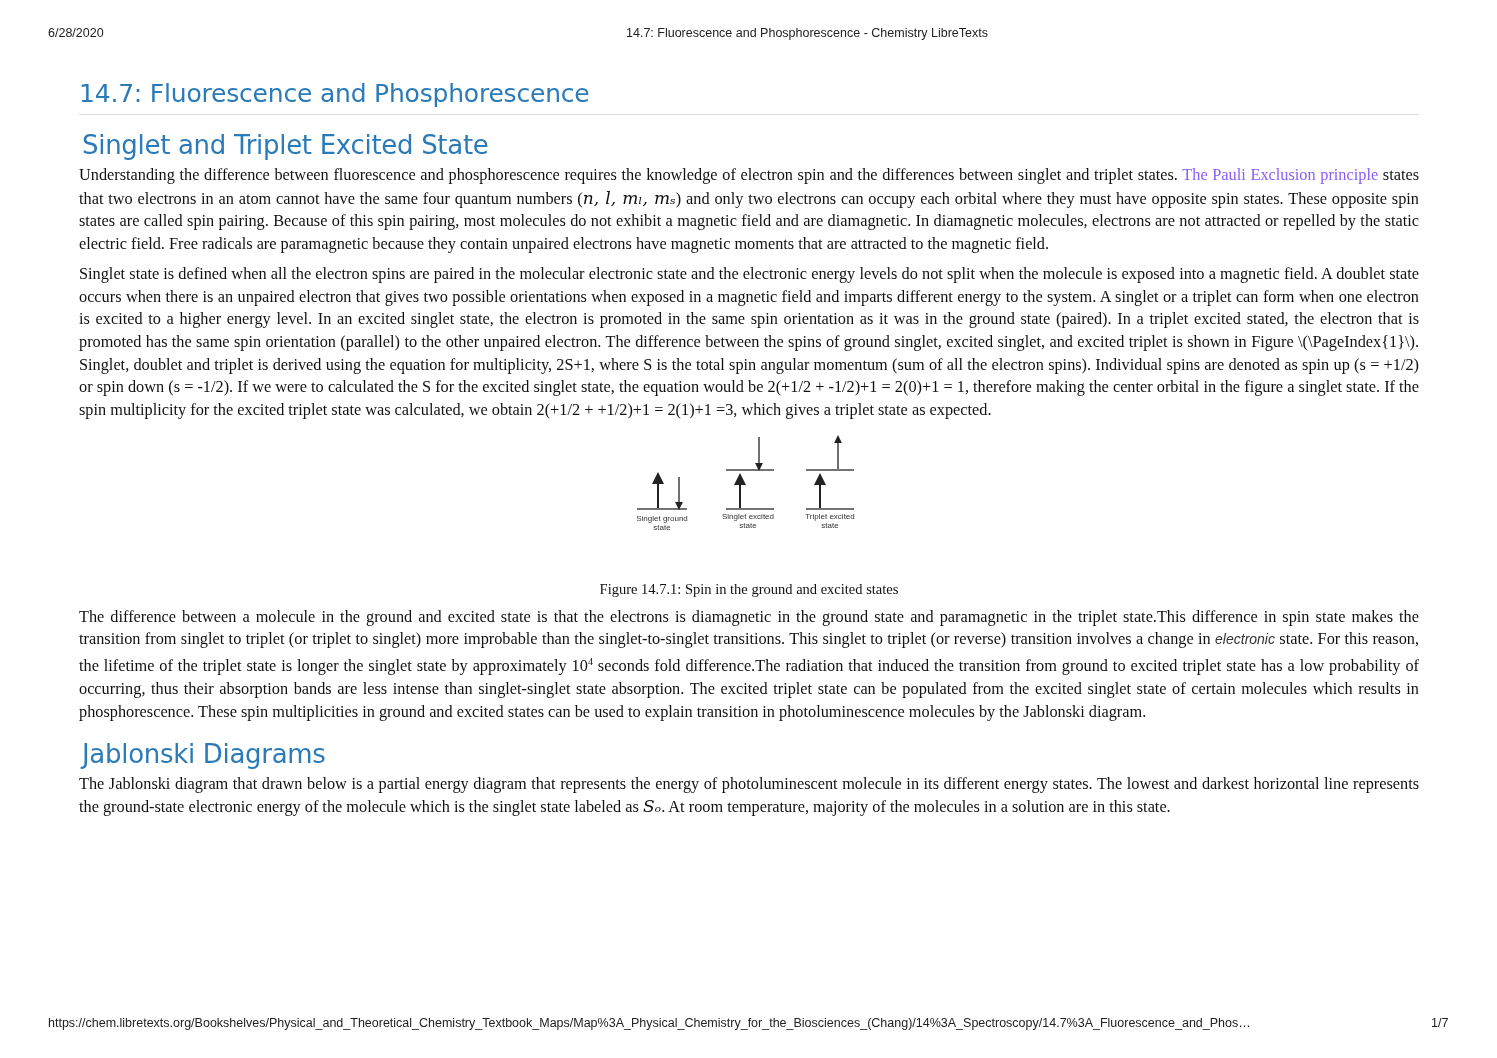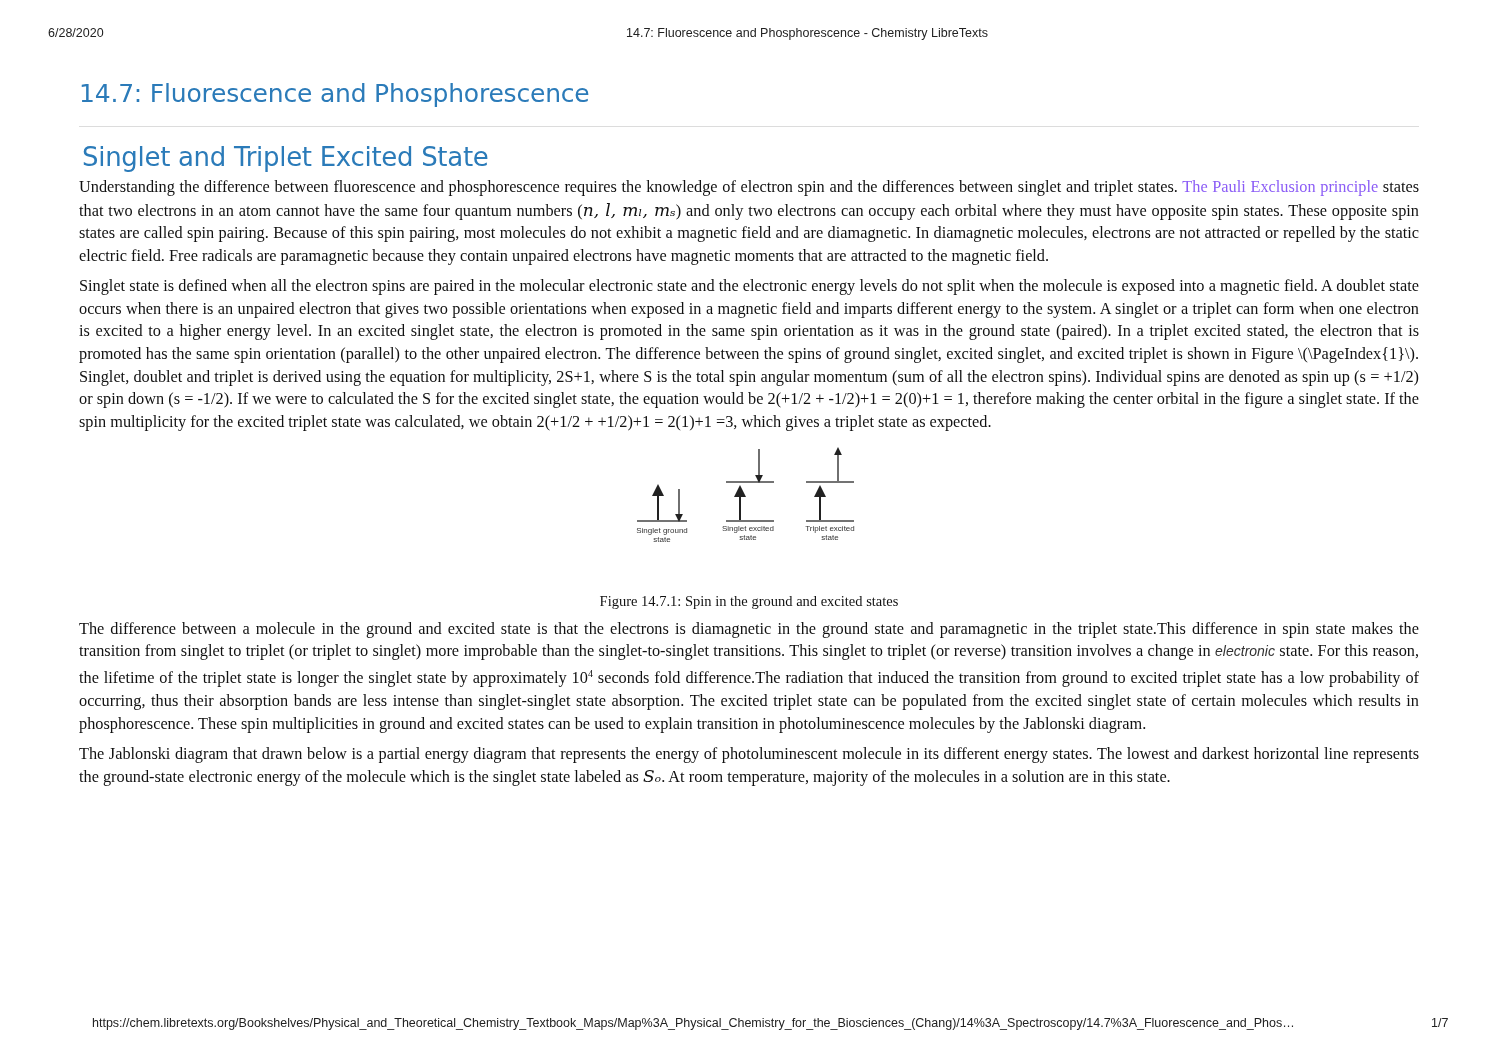--- a/index.html
+++ b/index.html
@@ -1,25 +1,25 @@
 <!DOCTYPE html>
 <html><head>
 <meta charset="utf-8">
 <style>
   html, body { margin: 0; padding: 0; background: #ffffff; }
   body { width: 1497px; height: 1058px; position: relative; overflow: hidden; color: #111; }
   .print-header { position: absolute; top: 26px; left: 0; width: 1459px; height: 18px; font-family: "Liberation Sans", sans-serif; font-size: 12.5px; color: #222; }
   .print-header .date { position: absolute; left: 48px; top: 0; }
   .print-header .ptitle { position: absolute; left: 0; width: 1614px; text-align: center; top: 0; }
   .print-footer { position: absolute; top: 1016px; left: 0; width: 1497px; height: 18px; font-family: "Liberation Sans", sans-serif; font-size: 12.5px; color: #222; }
-  .print-footer .url { position: absolute; left: 48px; top: 0; white-space: nowrap; margin-left: 44px; }
+  .print-footer .url { position: absolute; left: 48px; top: 0; white-space: nowrap; }
   .print-footer .pagenum { position: absolute; left: 1431px; top: 0; }
 
   .content { position: absolute; left: 79px; top: 78px; width: 1340px; }
-  h1.title { font-family: "DejaVu Sans", sans-serif; font-weight: normal; font-size: 25px; color: #2b7bb9; margin: 0; padding-bottom: 16px; border-bottom: 1px solid #dcdcdc; letter-spacing: -0.2px; line-height: 32px; }
+  h1.title { font-family: "DejaVu Sans", sans-serif; font-weight: normal; font-size: 25px; color: #2b7bb9; margin: 0; padding-bottom: 4px; border-bottom: 1px solid #dcdcdc; letter-spacing: -0.2px; line-height: 32px; }
   h2.section { font-family: "DejaVu Sans", sans-serif; font-weight: normal; font-size: 26px; color: #2b7bb9; margin: 17px 0 6px 3px; line-height: 26px; letter-spacing: -0.3px; }
   p.para { font-family: "Liberation Serif", serif; font-size: 16.3px; line-height: 22.7px; margin: 0 0 7px 0; text-align: justify; color: #111; }
   a.link { color: #8b5cf6; text-decoration: none; }
   .math { font-family: "DejaVu Serif", serif; font-style: italic; font-size: 17px; }
   .it-small { font-style: italic; font-family: Liberation Sans, sans-serif; font-size: 14px; color: #333; }
 
   .figure { position: relative; width: 1340px; height: 140px; margin-top: 6px; }
   .figure svg { position: absolute; left: 545px; top: 0; }
   .figcap { font-family: "Liberation Serif", serif; font-size: 14.5px; text-align: center; margin: 12px 0 8px 0; position: relative; left: 0; }
   sup { font-size: 10px; }
@@ -68,20 +68,21 @@
       <text x="124" y="90" font-family="Liberation Sans, sans-serif" font-size="8" fill="#333" text-anchor="middle">Singlet excited</text>
       <text x="124" y="99" font-family="Liberation Sans, sans-serif" font-size="8" fill="#333" text-anchor="middle">state</text>
       <text x="206" y="90" font-family="Liberation Sans, sans-serif" font-size="8" fill="#333" text-anchor="middle">Triplet excited</text>
       <text x="206" y="99" font-family="Liberation Sans, sans-serif" font-size="8" fill="#333" text-anchor="middle">state</text>
     </svg>
   </div>
   <p class="figcap">Figure 14.7.1: Spin in the ground and excited states</p>
 
   <p class="para"><span>The difference between a molecule in the ground and excited state is that the electrons is diamagnetic in the ground state and paramagnetic in the triplet state.This difference in spin state makes the transition from singlet to triplet (or triplet to singlet) more improbable than the singlet-to-singlet transitions. This singlet to triplet (or reverse) transition involves a change in </span><span class="it-small">electronic</span><span> state. For this reason, the lifetime of the triplet state is longer the singlet state by approximately 10</span><sup>4</sup><span> seconds fold difference.The radiation that induced the transition from ground to excited triplet state has a low probability of occurring, thus their absorption bands are less intense than singlet-singlet state absorption. The excited triplet state can be populated from the excited singlet state of certain molecules which results in phosphorescence. These spin multiplicities in ground and excited states can be used to explain transition in photoluminescence molecules by the Jablonski diagram.</span></p>
 
+  <h2 class="section">Jablonski Diagrams</h2>
 
   <p class="para"><span>The Jablonski diagram that drawn below is a partial energy diagram that represents the energy of photoluminescent molecule in its different energy states. The lowest and darkest horizontal line represents the ground-state electronic energy of the molecule which is the singlet state labeled as </span><span class="math">Sₒ</span><span>. At room temperature, majority of the molecules in a solution are in this state.</span></p>
 </div>
 
 <div class="print-footer">
   <span class="url">https://chem.libretexts.org/Bookshelves/Physical_and_Theoretical_Chemistry_Textbook_Maps/Map%3A_Physical_Chemistry_for_the_Biosciences_(Chang)/14%3A_Spectroscopy/14.7%3A_Fluorescence_and_Phos…</span>
   <span class="pagenum">1/7</span>
 </div>
 
 </body></html>

